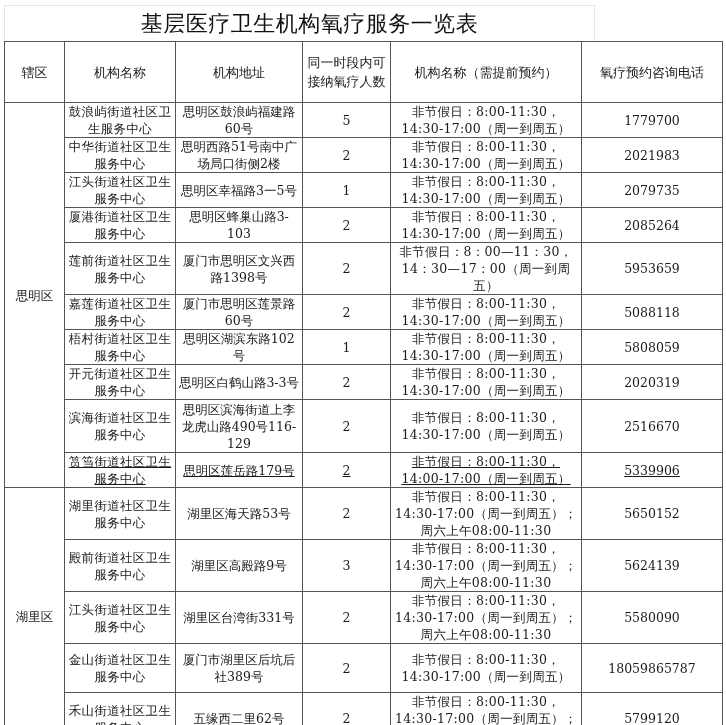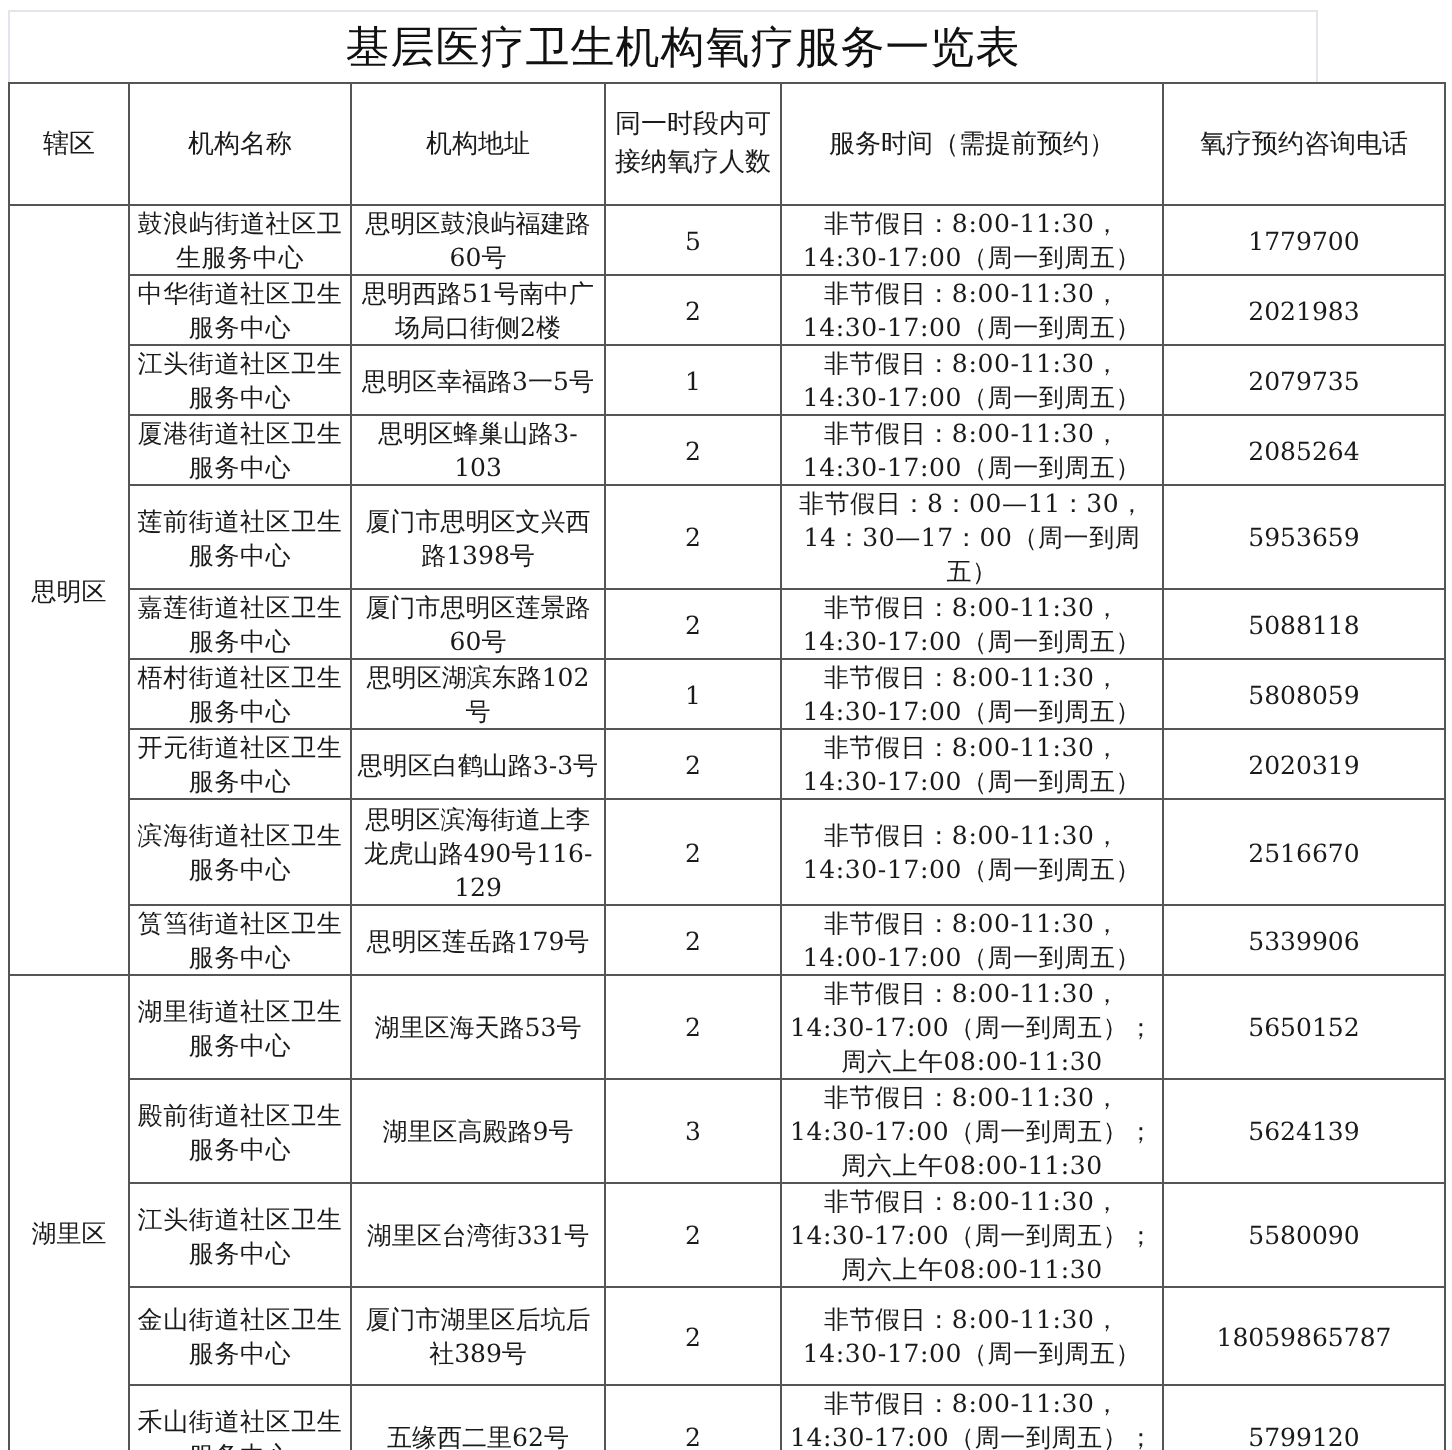--- a/index.html
+++ b/index.html
@@ -1,37 +1,37 @@
 <!DOCTYPE html>
 <html><head>
 <meta charset="utf-8">
 <style>
   html, body { margin: 0; padding: 0; background: #ffffff; }
   body { width: 726px; height: 725px; overflow: hidden; position: relative;
          font-family: "DejaVu Serif", "Liberation Serif", serif; color: #1a1a1a; }
-  .title-box { position: absolute; left: 4px; top: 5px; width: 655px; height: 36px;
+  .title-box { position: absolute; left: 4px; top: 5px; width: 591px; height: 36px;
                border: 1px solid #e4e4ec; border-bottom: none; box-sizing: border-box;
                display: flex; align-items: center; justify-content: center; padding-left: 20px; }
   .title { font-size: 22px; letter-spacing: 0.5px; color: #111; }
   table { position: absolute; left: 4px; top: 41px; border-collapse: collapse;
           table-layout: fixed; width: 718px; }
   td, th { border: 1px solid #555; padding: 0 2px; text-align: center; vertical-align: middle;
            font-size: 12.5px; line-height: 17px; font-weight: normal; overflow: hidden; }
   th { font-size: 13px; line-height: 19px; }
   .c-dist { width: 60px; }
   .c-name { width: 111px; }
   .c-addr { width: 127px; }
   .c-cap { width: 88px; }
   .c-time { width: 191px; }
   .c-tel { width: 141px; }
   td.name, td.time { letter-spacing: 0.3px; }
   tr.hdr { height: 61px; }
   tr.r35 { height: 35px; }
   tr.r53 { height: 53px; margin-top: 37px; }
-  tr.r34 { height: 34px; }
+  tr.r34 { height: 34px; text-decoration: underline; }
   tr.r51 { height: 51px; }
   tr.r52 { height: 52px; margin-top: 32px; }
   tr.r49 { height: 49px; padding-left: 20px; }
 </style>
 </head>
 <body>
 
 <div class="title-box">
   <div class="title">基层医疗卫生机构氧疗服务一览表</div>
 </div>
@@ -44,21 +44,21 @@
       <col class="c-cap">
       <col class="c-time">
       <col class="c-tel">
   </colgroup>
   <thead>
     <tr class="hdr">
       <th>辖区</th>
       <th>机构名称</th>
       <th>机构地址</th>
       <th>同一时段内可接纳氧疗人数</th>
-      <th>服务时间（需提前预约）</th>
+      <th>机构名称（需提前预约）</th>
       <th>氧疗预约咨询电话</th>
     </tr>
   </thead>
   <tbody>
     <tr class="r35">
       <td rowspan="10">思明区</td>
       <td class="name">鼓浪屿街道社区卫生服务中心</td>
       <td>思明区鼓浪屿福建路60号</td>
       <td>5</td>
       <td class="time">非节假日：8:00-11:30，14:30-17:00（周一到周五）</td>

